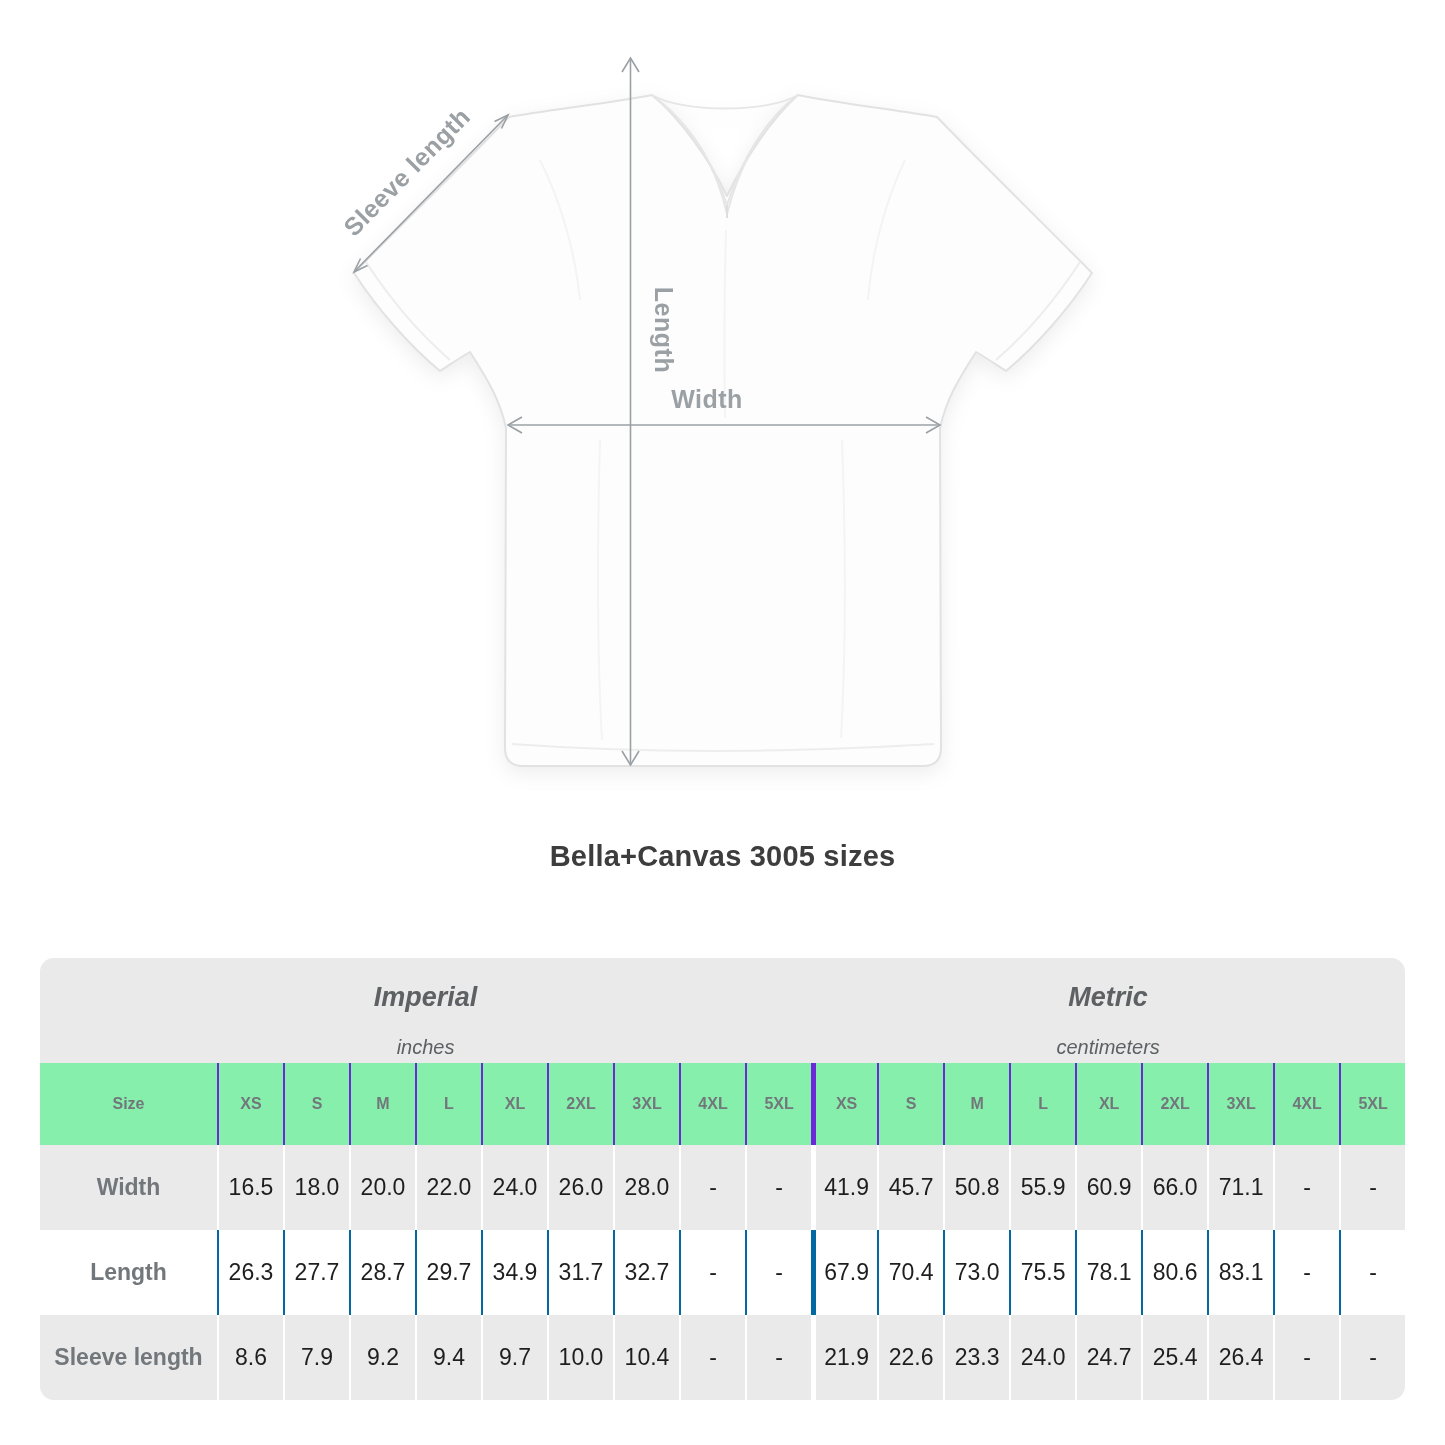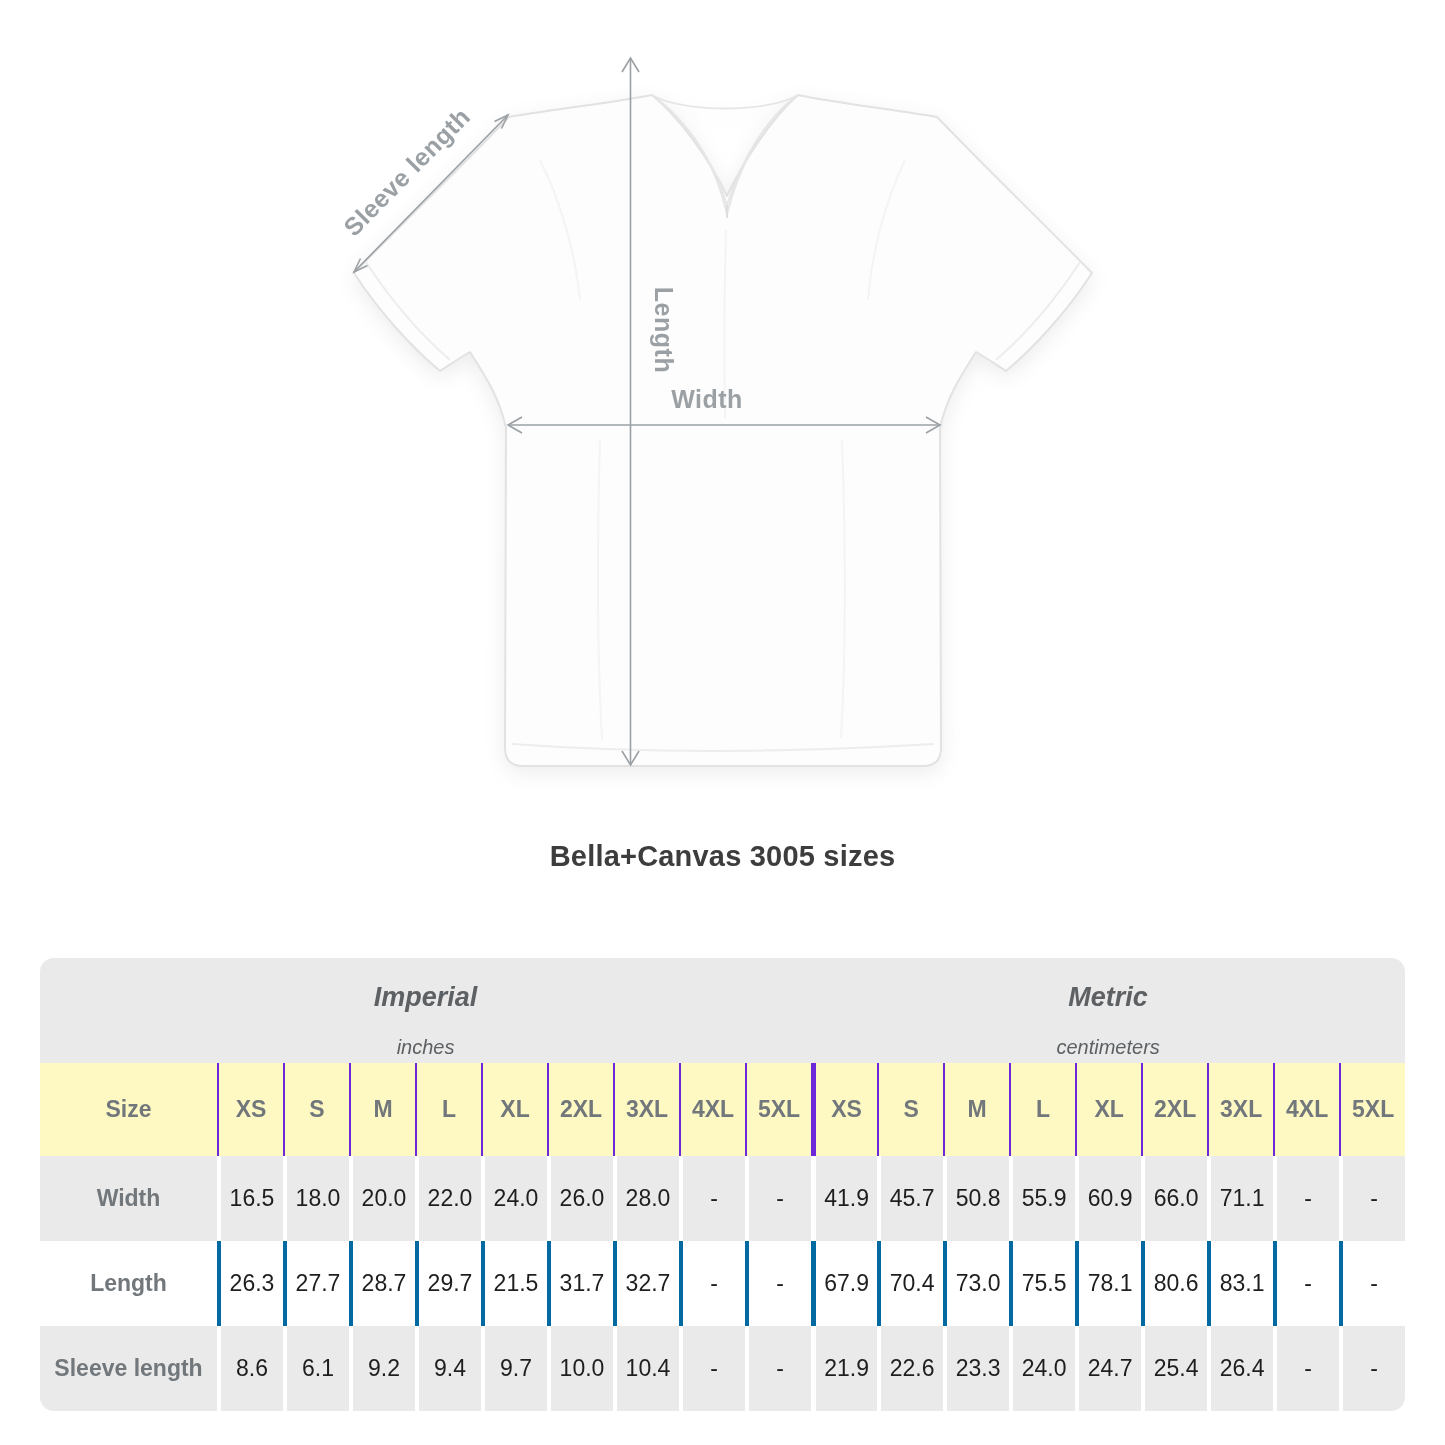--- a/index.html
+++ b/index.html
@@ -22,25 +22,25 @@
   .table-wrap{position:absolute;top:958px;left:40px;width:1365px;}
   table.size-table{border-collapse:separate;border-spacing:0;table-layout:fixed;width:1365px;}
   .size-table td,.size-table th{padding:0;text-align:center;vertical-align:middle;}
   
   .row-group td{background:#eaeaea;height:105px;}
   .row-group td.g-imp{border-top-left-radius:14px;}
   .row-group td.g-met{border-top-right-radius:14px;}
   .g-label{font-size:27px;font-weight:bold;font-style:italic;color:#5d6164;line-height:1;margin-top:20px;}
   .g-sub{font-size:20px;font-style:italic;color:#5d6164;margin-top:26px;line-height:1;}
   
-  .row-sizes th{background:#fef9c3;height:93px;font-size:23px;font-weight:bold;color:#72777b;}
+  .row-sizes th{background:#86efac;height:82px;font-size:16px;font-weight:bold;color:#72777b;}
   .row-sizes th + th{border-left:2px solid #6d28d9;}
   
   .row-data td{height:85px;font-size:23px;color:#1e1e1e;background:#ffffff;}
-  .row-data td + td{border-left:4px solid #0369a1;}
+  .row-data td + td{border-left:2px solid #0369a1;}
   .row-data.shade td{background:#eaeaea;}
   .row-data.shade td + td{border-left-color:#ffffff;}
   .row-data td.lbl{font-weight:bold;color:#72777b;}
   .size-table .boundary{border-left-width:5px !important;}
   .row-data:last-child td:first-child{border-bottom-left-radius:14px;}
   .row-data:last-child td:last-child{border-bottom-right-radius:14px;}
 </style>
 </head>
 <body>
 
@@ -191,39 +191,39 @@
             <td>71.1</td>
             <td>-</td>
             <td>-</td>
           </tr>
           <tr class="row-data">
             <td class="lbl">Length</td>
             <td>26.3</td>
             <td>27.7</td>
             <td>28.7</td>
             <td>29.7</td>
-            <td>21.5</td>
+            <td>34.9</td>
             <td>31.7</td>
             <td>32.7</td>
             <td>-</td>
             <td>-</td>
             <td class="boundary">67.9</td>
             <td>70.4</td>
             <td>73.0</td>
             <td>75.5</td>
             <td>78.1</td>
             <td>80.6</td>
             <td>83.1</td>
             <td>-</td>
             <td>-</td>
           </tr>
           <tr class="row-data shade">
             <td class="lbl">Sleeve length</td>
             <td>8.6</td>
-            <td>6.1</td>
+            <td>7.9</td>
             <td>9.2</td>
             <td>9.4</td>
             <td>9.7</td>
             <td>10.0</td>
             <td>10.4</td>
             <td>-</td>
             <td>-</td>
             <td class="boundary">21.9</td>
             <td>22.6</td>
             <td>23.3</td>

